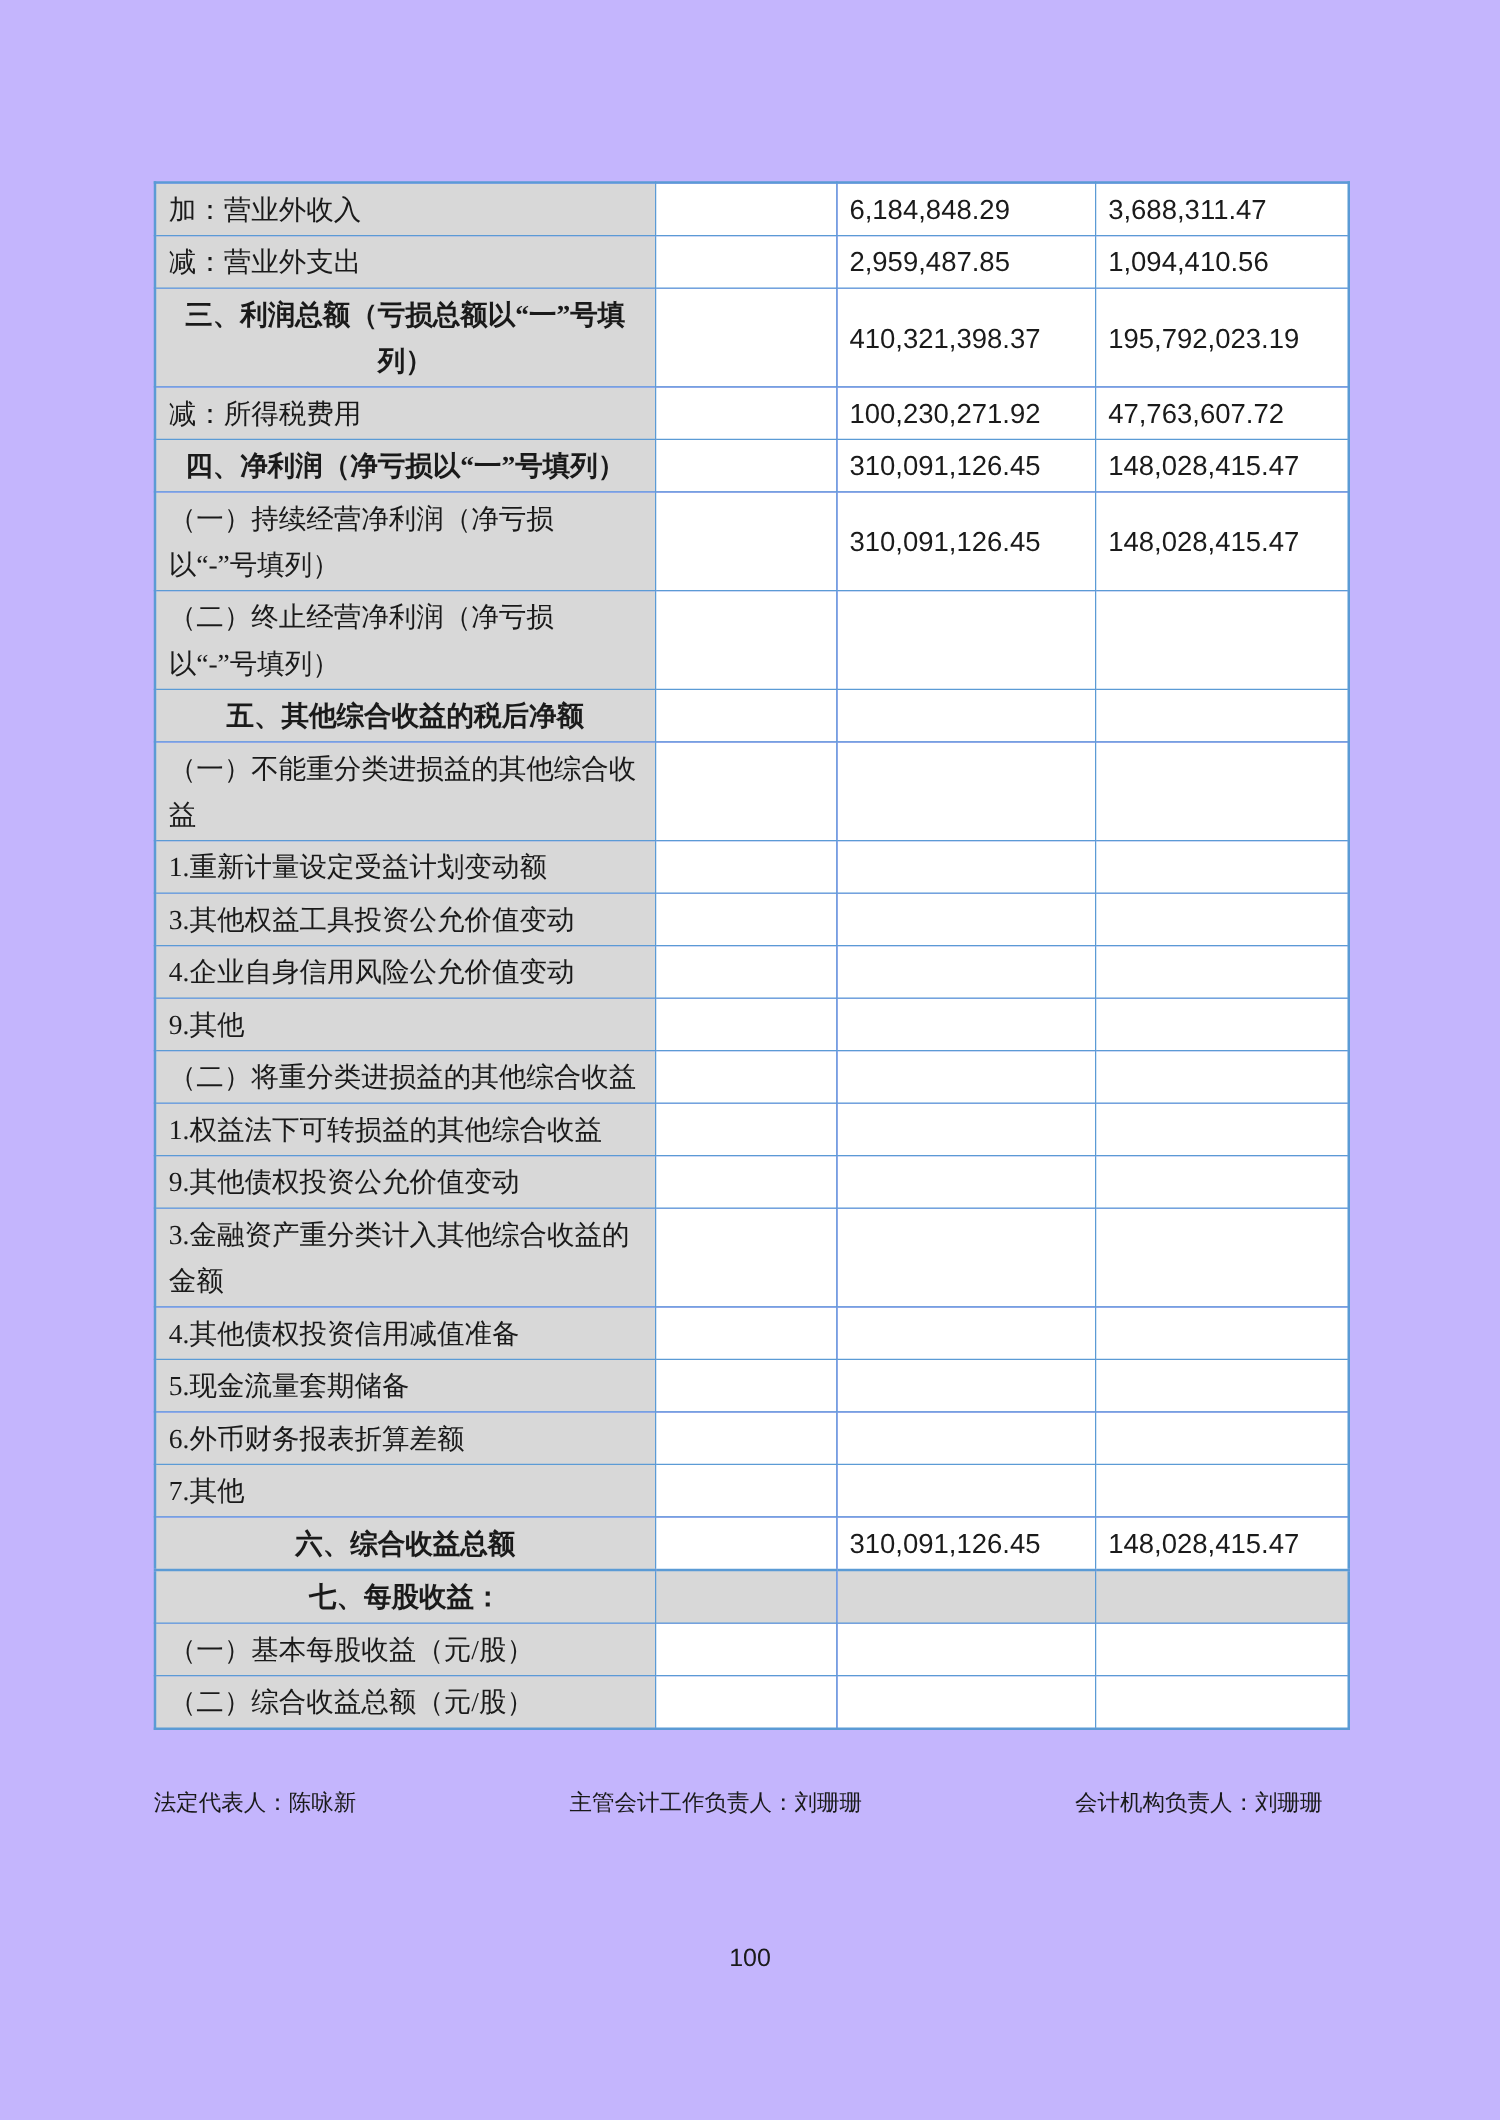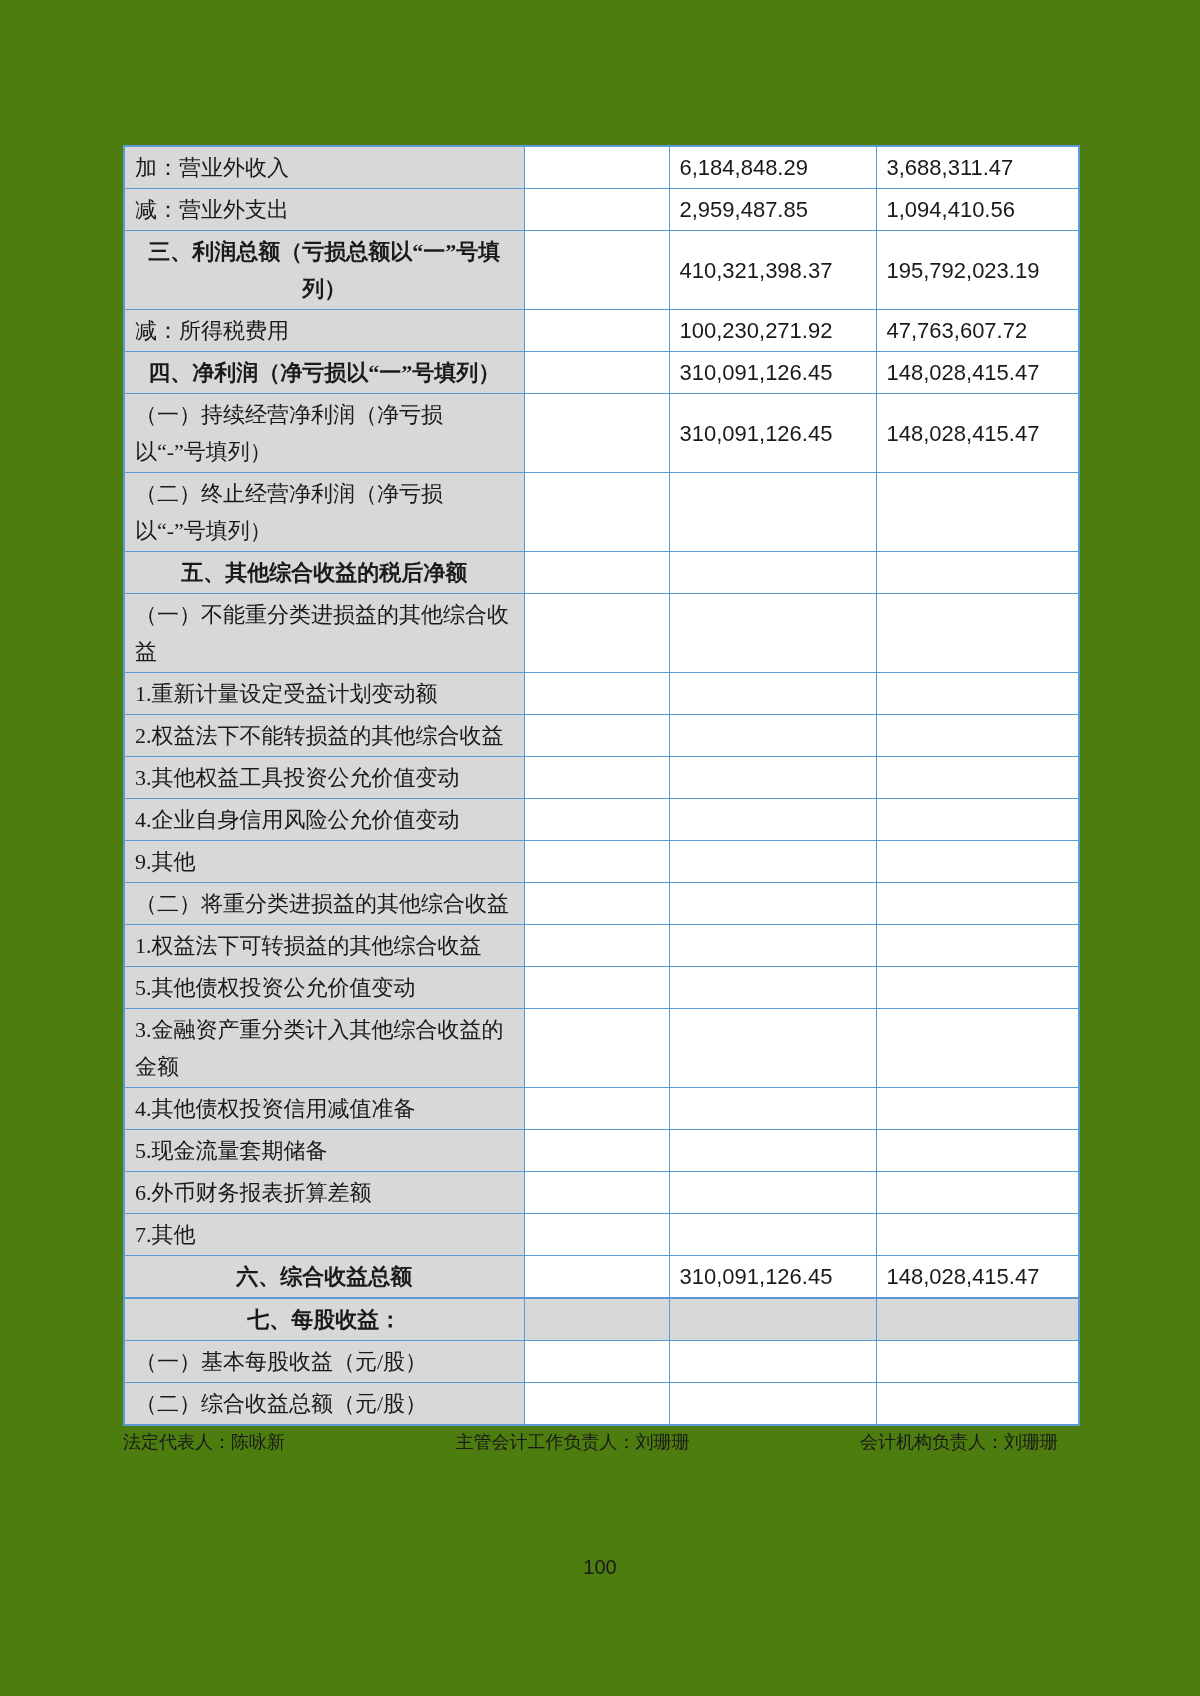--- a/index.html
+++ b/index.html
@@ -8,21 +8,21 @@
     --text:#1a1a1a;
   }
   html,body{margin:0;padding:0;}
   body{
     width:1200px;height:1696px;
     background:#ffffff;
     position:relative;
     font-family:"Liberation Serif", serif;
     color:var(--text);
   }
-  .page{position:absolute;left:0;top:0;width:1200px;height:1696px;background:#4d7c0f;}
+  .page{position:absolute;left:0;top:0;width:1200px;height:1696px;background:#c4b5fd;}
   table.fin{
     position:absolute;left:123px;top:145px;width:955px;
     border-collapse:collapse;table-layout:fixed;
     border:2px solid var(--border-blue);
   }
   table.fin td{
     border:1px solid var(--border-blue);
     padding:2px 10px;
     font-size:22px;
     line-height:37px;
@@ -125,26 +125,20 @@
           <td class="num"></td>
           <td class="num"></td>
         </tr>
         <tr>
           <td class="label">1.重新计量设定受益计划变动额</td>
           <td class="note"></td>
           <td class="num"></td>
           <td class="num"></td>
         </tr>
         <tr>
-          <td class="label">2.权益法下不能转损益的其他综合收益</td>
-          <td class="note"></td>
-          <td class="num"></td>
-          <td class="num"></td>
-        </tr>
-        <tr>
           <td class="label">3.其他权益工具投资公允价值变动</td>
           <td class="note"></td>
           <td class="num"></td>
           <td class="num"></td>
         </tr>
         <tr>
           <td class="label">4.企业自身信用风险公允价值变动</td>
           <td class="note"></td>
           <td class="num"></td>
           <td class="num"></td>
@@ -161,21 +155,21 @@
           <td class="num"></td>
           <td class="num"></td>
         </tr>
         <tr>
           <td class="label">1.权益法下可转损益的其他综合收益</td>
           <td class="note"></td>
           <td class="num"></td>
           <td class="num"></td>
         </tr>
         <tr>
-          <td class="label">5.其他债权投资公允价值变动</td>
+          <td class="label">9.其他债权投资公允价值变动</td>
           <td class="note"></td>
           <td class="num"></td>
           <td class="num"></td>
         </tr>
         <tr>
           <td class="label">3.金融资产重分类计入其他综合收益的金额</td>
           <td class="note"></td>
           <td class="num"></td>
           <td class="num"></td>
         </tr>

